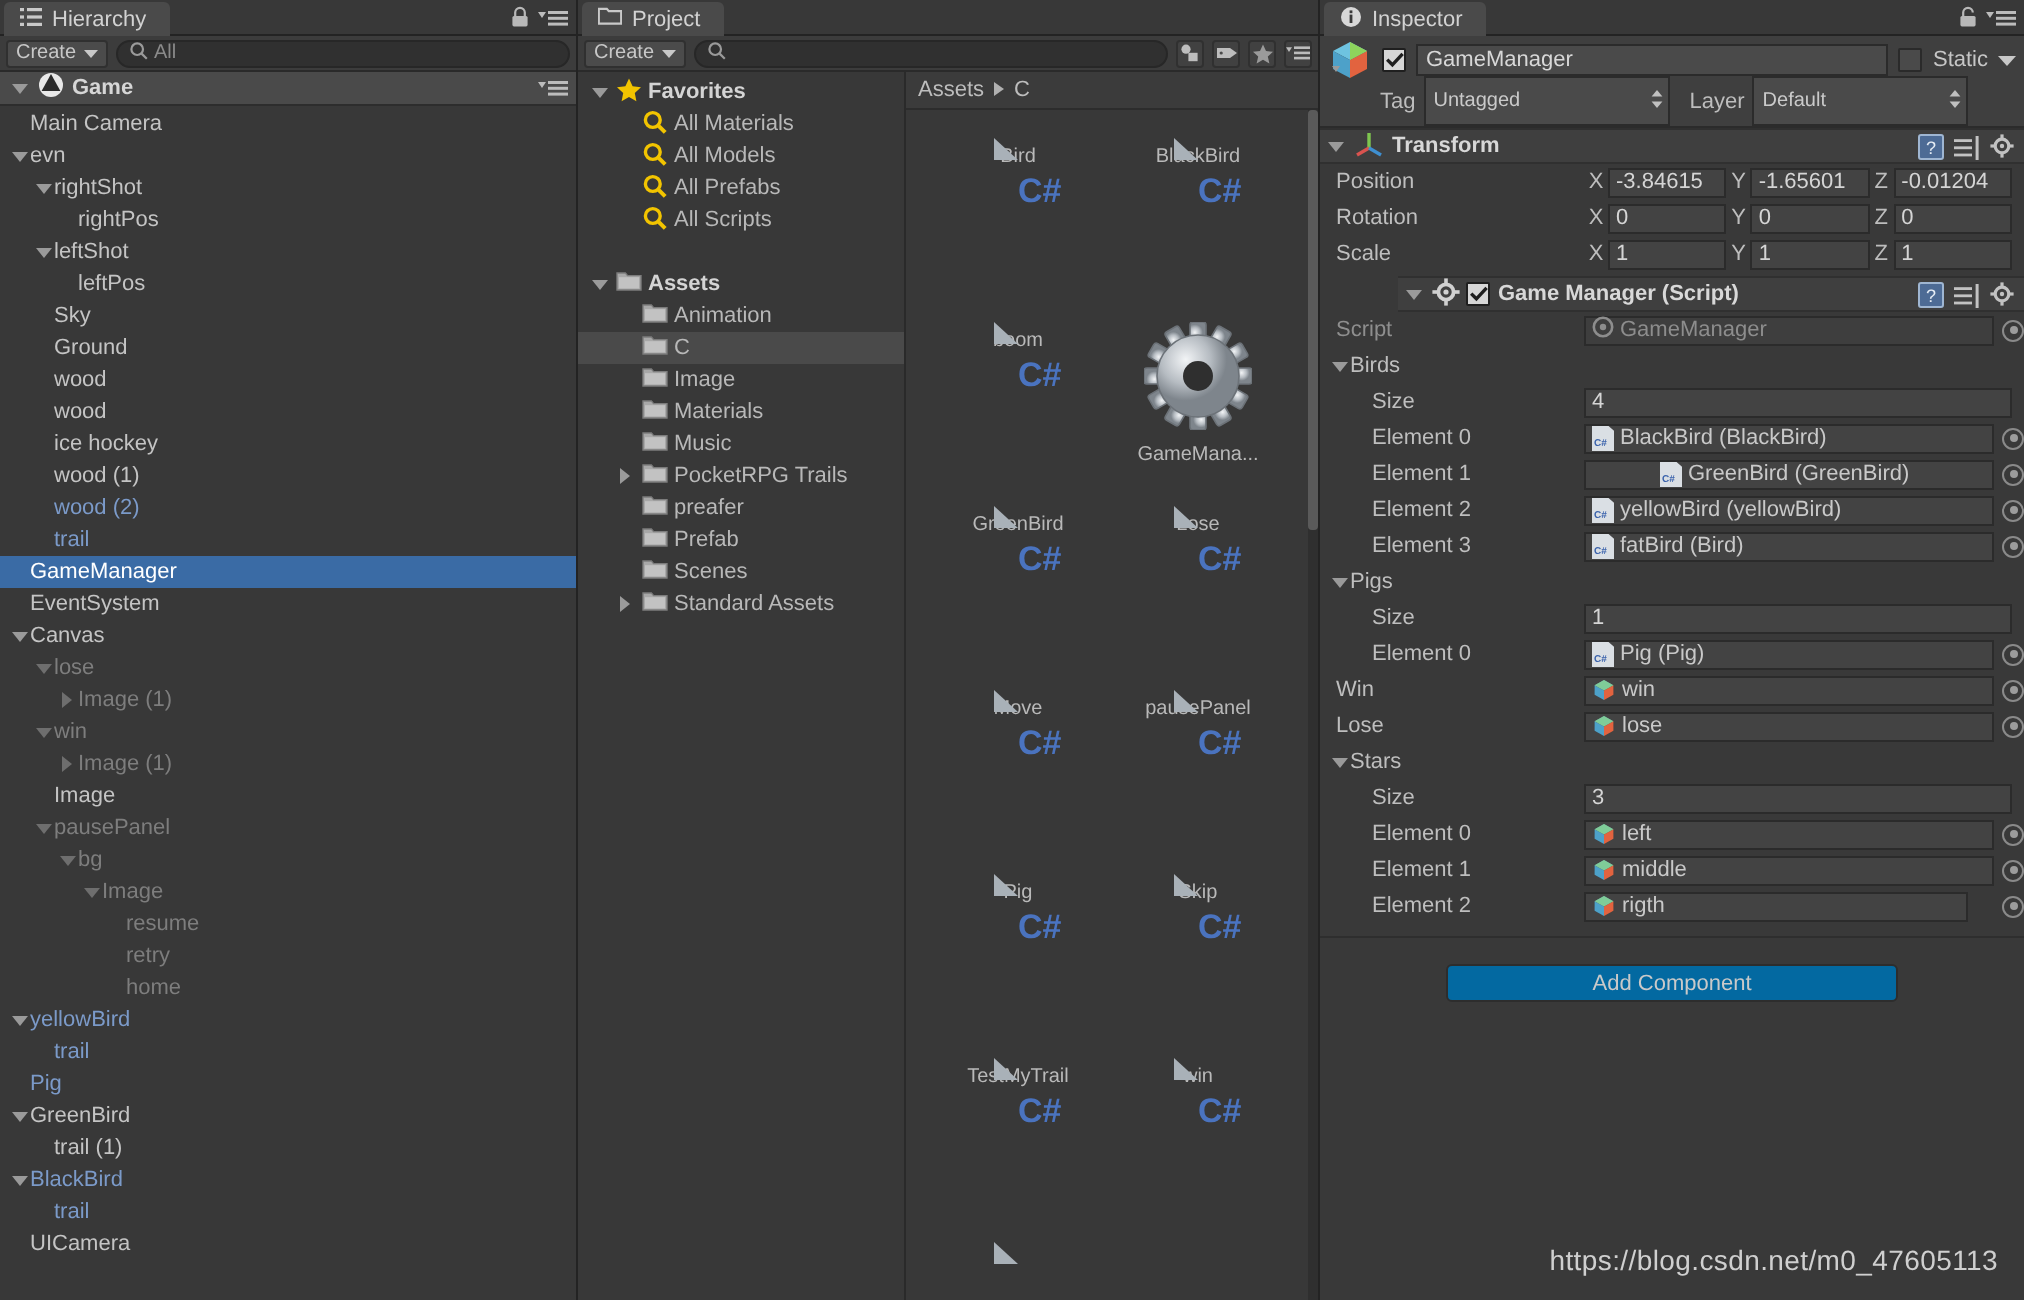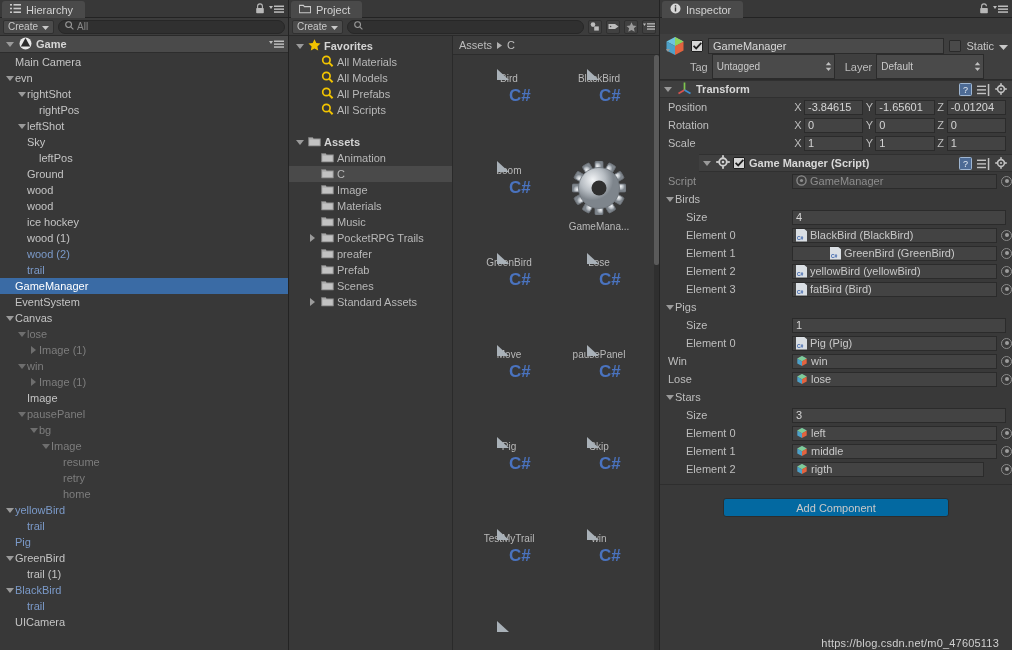--- a/index.html
+++ b/index.html
@@ -91,21 +91,21 @@
     clip-path: polygon(0 0, 72% 0, 100% 20%, 100% 100%, 0 100%); }
   .csfile .fold { position: absolute; right: 0; top: 0; width: 12px; height: 11px;
     background: #a9b1b8; clip-path: polygon(0 0, 100% 100%, 0 100%); }
   .csfile .cs { position: absolute; left: 0; right: 0; top: 17px; text-align: center;
     color: #4a73bf; font-size: 17px; font-weight: bold; font-family: "Liberation Sans", sans-serif; }
 
   
   .gearico { width: 54px; height: 54px; margin: 0 auto; }
 
   
-  #inspector { width: 352px; background: #393939; gap: 16px; }
+  #inspector { width: 352px; background: #393939; }
   .insp-body { flex: 1; overflow: hidden; background: #393939; }
   .go-head { background: #3f3f3f; border-bottom: 1px solid #2b2b2b; padding: 3px 4px 4px 4px; }
   .go-line1 { display: flex; align-items: center; gap: 5px; height: 18px; }
   .cube { width: 22px; height: 22px; flex: 0 0 22px; }
   .chk { width: 12px; height: 12px; background: #d6d6d6; border: 1px solid #1f1f1f; border-radius: 1px;
          display: flex; align-items: center; justify-content: center; }
   .chk.off { background: #4a4a4a; border-color: #2a2a2a; }
   .chk svg { display: block; }
   .namefield { flex: 1; height: 16px; background: #4a4a4a; border: 1px solid #2b2b2b;
                color: #d8d8d8; font-size: 11px; display: flex; align-items: center; padding: 0 4px; }
@@ -144,22 +144,22 @@
   .miniscript .c2 { position: absolute; left: 1px; bottom: 1px; font-size: 5px; color: #3b63ac; font-weight: bold; }
   .addcomp {
     width: 226px; height: 19px; margin: 13px auto 0 auto;
     background: #0369a1; border: 1px solid #2d2d2d; border-radius: 3px;
     display: flex; align-items: center; justify-content: center;
     color: #c9c9c9; font-size: 11px;
   }
   .divider { height: 1px; background: #2e2e2e; margin-top: 6px; }
 
   .watermark {
-    position: absolute; right: 13px; bottom: 1px;
-    color: #cfcfcf; font-size: 11px; letter-spacing: .2px;
+    position: absolute; right: 13px; bottom: 12px;
+    color: #cfcfcf; font-size: 14px; letter-spacing: .2px;
     font-family: "Liberation Sans", sans-serif;
   }
 
   
   .vscroll { position: absolute; right: 0; top: 0; bottom: 0; width: 5px; background: #2f2f2f; }
   .vscroll i { position: absolute; left: 0; width: 5px; background: #5a5a5a; border-radius: 2px; display: block; }
 </style>
 </head>
 <body>
 
@@ -265,28 +265,28 @@
           <span class="h-label">rightPos</span>
         </div>
         <div class="h-row">
           <span style="display:inline-block;width:16px"></span>
           <span class="tri down">
             <i></i>
           </span>
           <span class="h-label">leftShot</span>
         </div>
         <div class="h-row">
+          <span style="display:inline-block;width:28px"></span>
+          <span class="tri"></span>
+          <span class="h-label">leftPos</span>
+        </div>
+        <div class="h-row">
           <span style="display:inline-block;width:16px"></span>
           <span class="tri"></span>
           <span class="h-label">Sky</span>
-        </div>
-        <div class="h-row">
-          <span style="display:inline-block;width:28px"></span>
-          <span class="tri"></span>
-          <span class="h-label">leftPos</span>
         </div>
         <div class="h-row">
           <span style="display:inline-block;width:16px"></span>
           <span class="tri"></span>
           <span class="h-label">Ground</span>
         </div>
         <div class="h-row">
           <span style="display:inline-block;width:16px"></span>
           <span class="tri"></span>
           <span class="h-label">wood</span>

